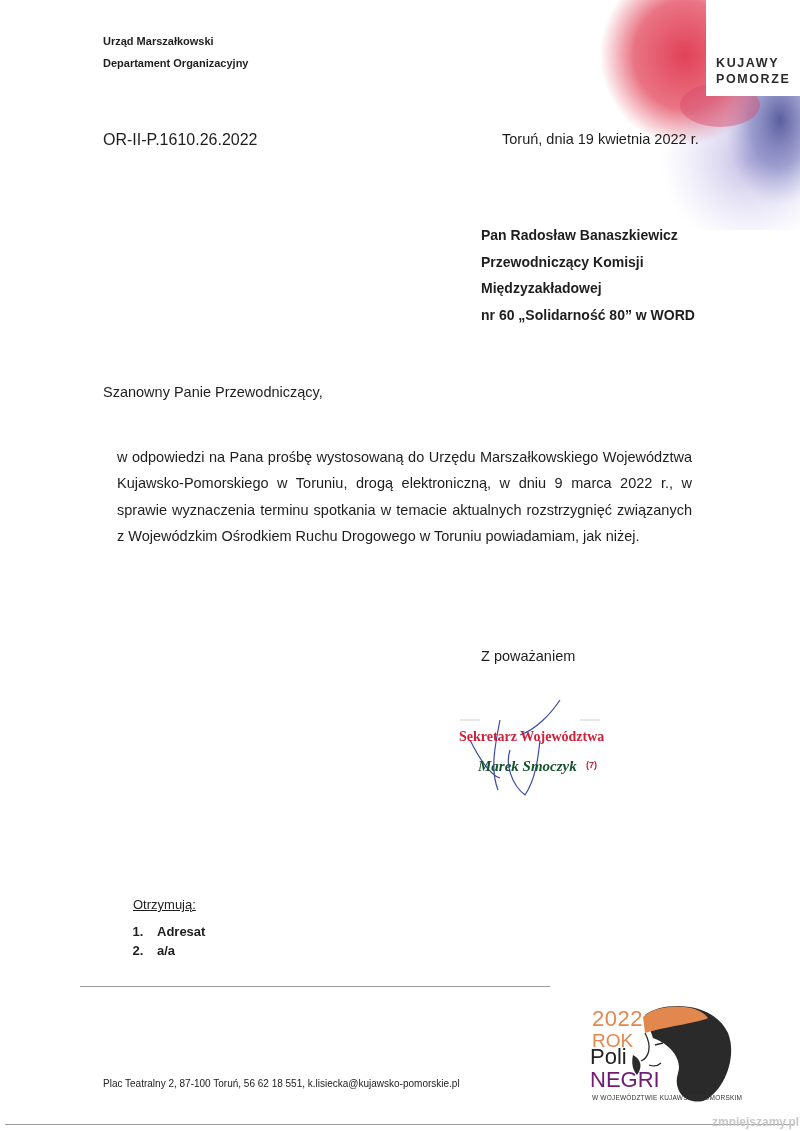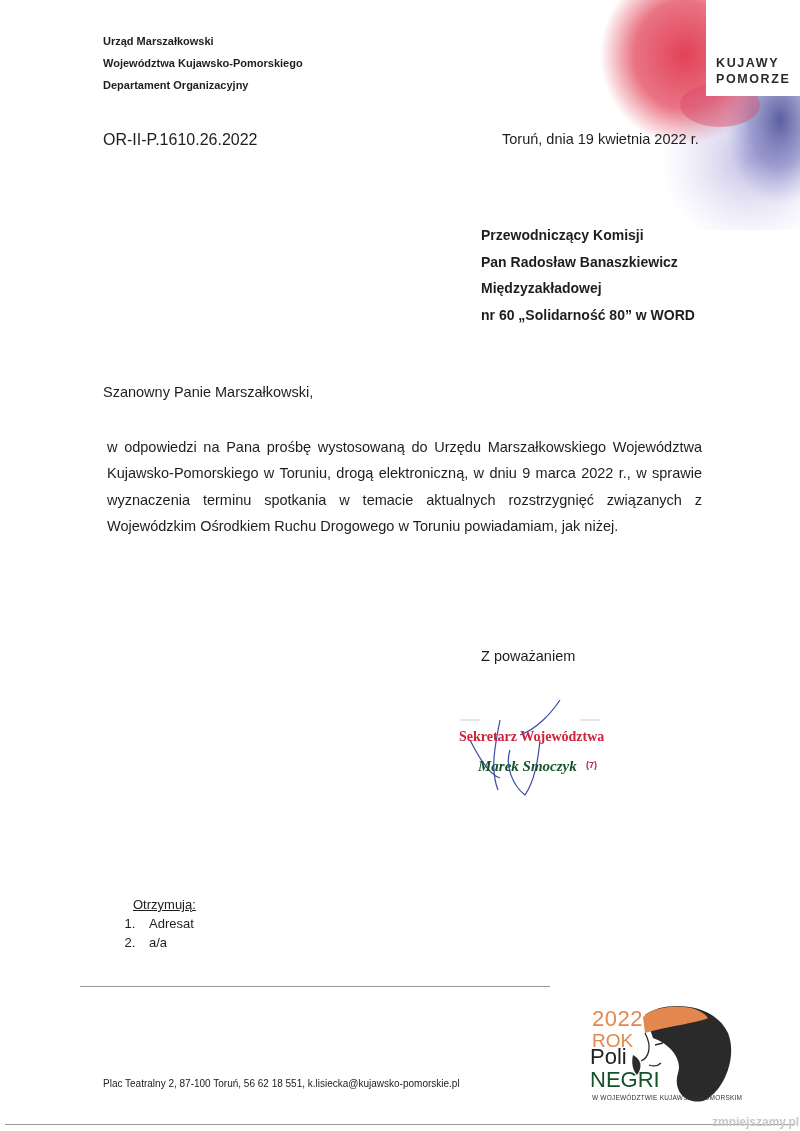--- a/index.html
+++ b/index.html
@@ -25,44 +25,44 @@
   .date { left: 502px; top: 131px; font-size: 14.5px; }
 
   .recipient { left: 481px; top: 222px; font-size: 14px; font-weight: bold; line-height: 26.5px; }
 
   .salutation { left: 103px; top: 384px; font-size: 14.5px; }
 
   .body-text {
     left: 103px; top: 430px; width: 603px; font-size: 14.5px; line-height: 26.3px;
     text-align: justify;
   }
-  .body-text p { margin: 4px; }
+  .body-text p { margin: 14px; }
 
   .closing { left: 481px; top: 648px; font-size: 14.5px; }
 
   .sig-title { left: 459px; top: 729px; font-family: "Liberation Serif", "DejaVu Serif", serif; font-weight: bold; color: #d3203a; font-size: 14px; }
   .sig-name { left: 478px; top: 758px; font-family: "Liberation Serif", "DejaVu Serif", serif; font-weight: bold; font-style: italic; color: #14532d; font-size: 15px; }
   .sig-mark { left: 586px; top: 760px; font-size: 9px; color: #c42035; font-weight: bold; }
   .signature { left: 440px; top: 690px; width: 180px; height: 110px; }
 
   .recipients { left: 101px; top: 895px; font-size: 13px; line-height: 19px; }
   .recipients .hdr { text-decoration: underline; margin-left: 32px; }
-  .recipients ol { margin: 0; padding-left: 38px; }
+  .recipients ol { margin: 8px; padding-left: 38px; font-weight: bold; }
   .recipients li { padding-left: 10px; }
 
   .divider { left: 80px; top: 986px; width: 470px; height: 1px; background: #9a9a9a; }
   .divider2 { left: 5px; top: 1124px; width: 790px; height: 1px; background: #9a9a9a; }
 
   .footer { left: 103px; top: 1078px; font-size: 10px; color: #222; }
 
   .logo { left: 583px; top: 1003px; width: 150px; height: 108px; }
   .logo-year { left: 592px; top: 1006px; font-size: 22px; color: #e2884f; letter-spacing: 0.5px; }
   .logo-rok { left: 592px; top: 1030px; font-size: 19px; color: #e2884f; }
   .logo-poli { left: 590px; top: 1044px; font-size: 22px; color: #222; }
-  .logo-negri { left: 590px; top: 1067px; font-size: 22px; color: #14532d; }
+  .logo-negri { left: 590px; top: 1067px; font-size: 22px; color: #701a75; }
   .logo-sub { left: 592px; top: 1094px; font-size: 6.5px; color: #333; letter-spacing: 0.2px; }
 
   .watermark { left: 712px; top: 1115px; font-size: 12px; color: #c8c8c8; font-weight: bold; }
 </style>
 </head>
 <body>
 
 <svg class="deco" viewBox="0 0 200 230">
   <defs>
     <radialGradient id="gRed" cx="0.5" cy="0.5" r="0.5">
@@ -86,35 +86,34 @@
   <ellipse cx="120" cy="105" rx="40" ry="22" fill="#d64a68" fill-opacity="0.45"></ellipse>
 </svg>
 <div class="brand-box"></div>
 <div class="abs brand-text">
   <div>KUJAWY</div>
   <div>POMORZE</div>
 </div>
 
 <div class="abs sender">
   <div>Urząd Marszałkowski</div>
-  <div>Województwa Kujawsko-Pomorskiego</div>
   <div>Departament Organizacyjny</div>
 </div>
 
 <div class="abs ref">OR-II-P.1610.26.2022</div>
 <div class="abs date">Toruń, dnia 19 kwietnia 2022 r.</div>
 
 <div class="abs recipient">
+  <div>Pan Radosław Banaszkiewicz</div>
   <div>Przewodniczący Komisji</div>
-  <div>Pan Radosław Banaszkiewicz</div>
   <div>Międzyzakładowej</div>
   <div>nr 60 „Solidarność 80” w WORD</div>
 </div>
 
-<div class="abs salutation">Szanowny Panie Marszałkowski,</div>
+<div class="abs salutation">Szanowny Panie Przewodniczący,</div>
 
 <div class="abs body-text">
   <p>w odpowiedzi na Pana prośbę wystosowaną do Urzędu Marszałkowskiego Województwa Kujawsko-Pomorskiego w Toruniu, drogą elektroniczną, w dniu 9 marca 2022 r., w sprawie wyznaczenia terminu spotkania w temacie aktualnych rozstrzygnięć związanych z Wojewódzkim Ośrodkiem Ruchu Drogowego w Toruniu powiadamiam, jak niżej.</p>
 </div>
 
 <div class="abs closing">Z poważaniem</div>
 
 <svg class="abs signature" viewBox="0 0 180 110">
   <path d="M120 10 C 110 25, 95 40, 80 45 M 60 30 C 55 55, 50 80, 58 100 M 70 60 C 65 75, 72 95, 85 105 C 95 90, 98 70, 100 50 M 30 50 C 40 70, 50 85, 60 88" fill="none" stroke="#3a4aa0" stroke-width="1.2"></path>
   <path d="M 20 30 L 40 30 M 140 30 L 160 30" stroke="#cfcfcf" stroke-width="1"></path>

